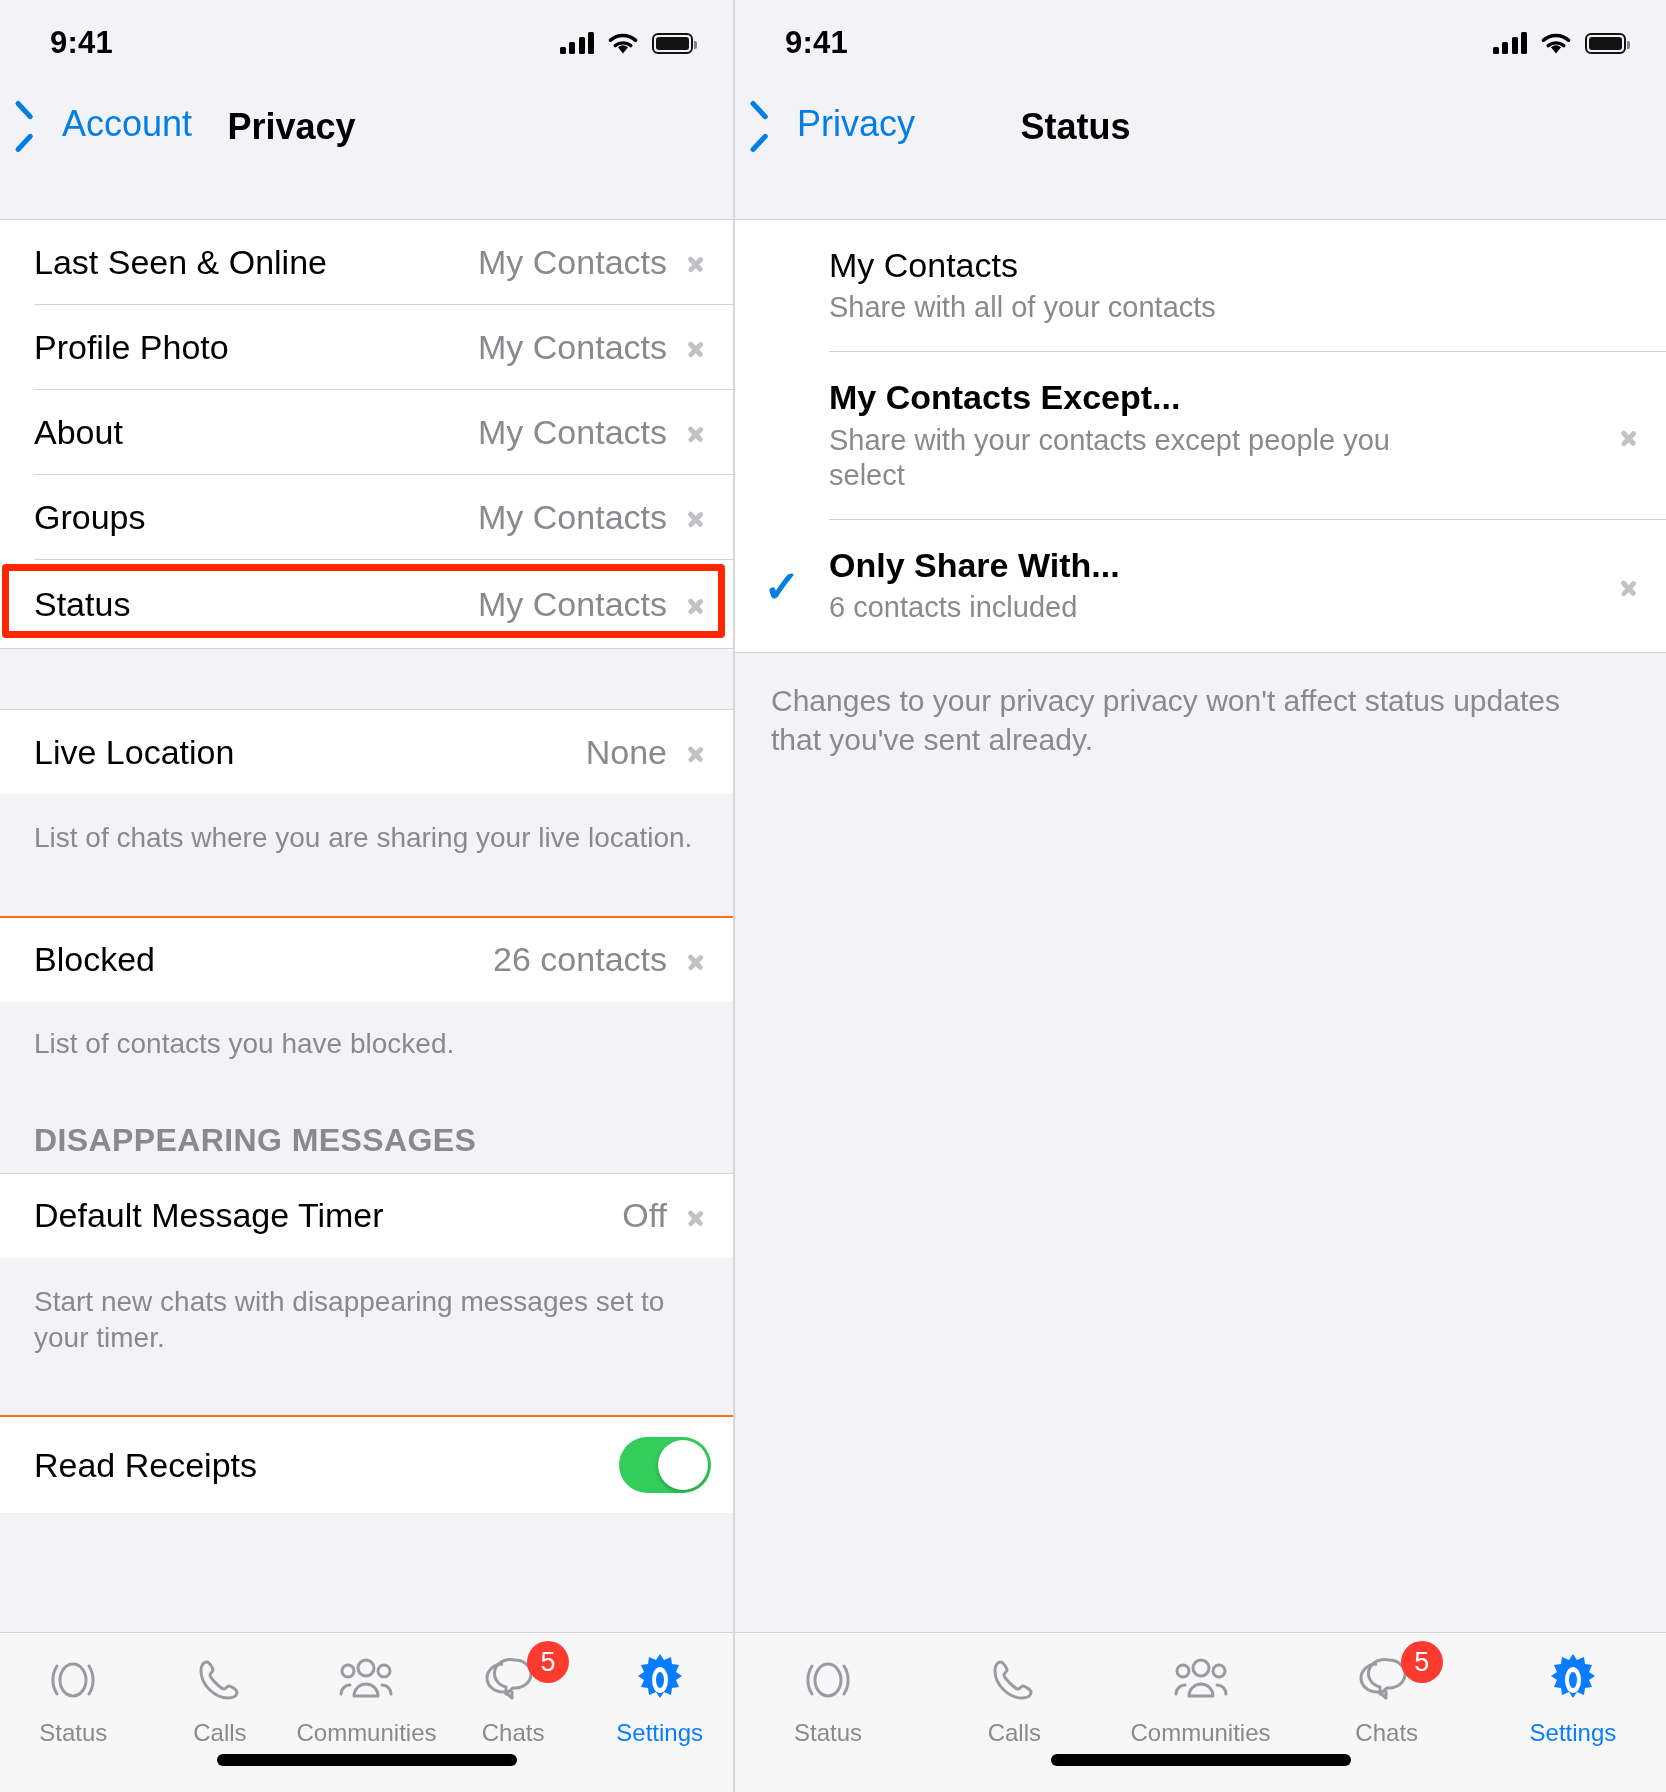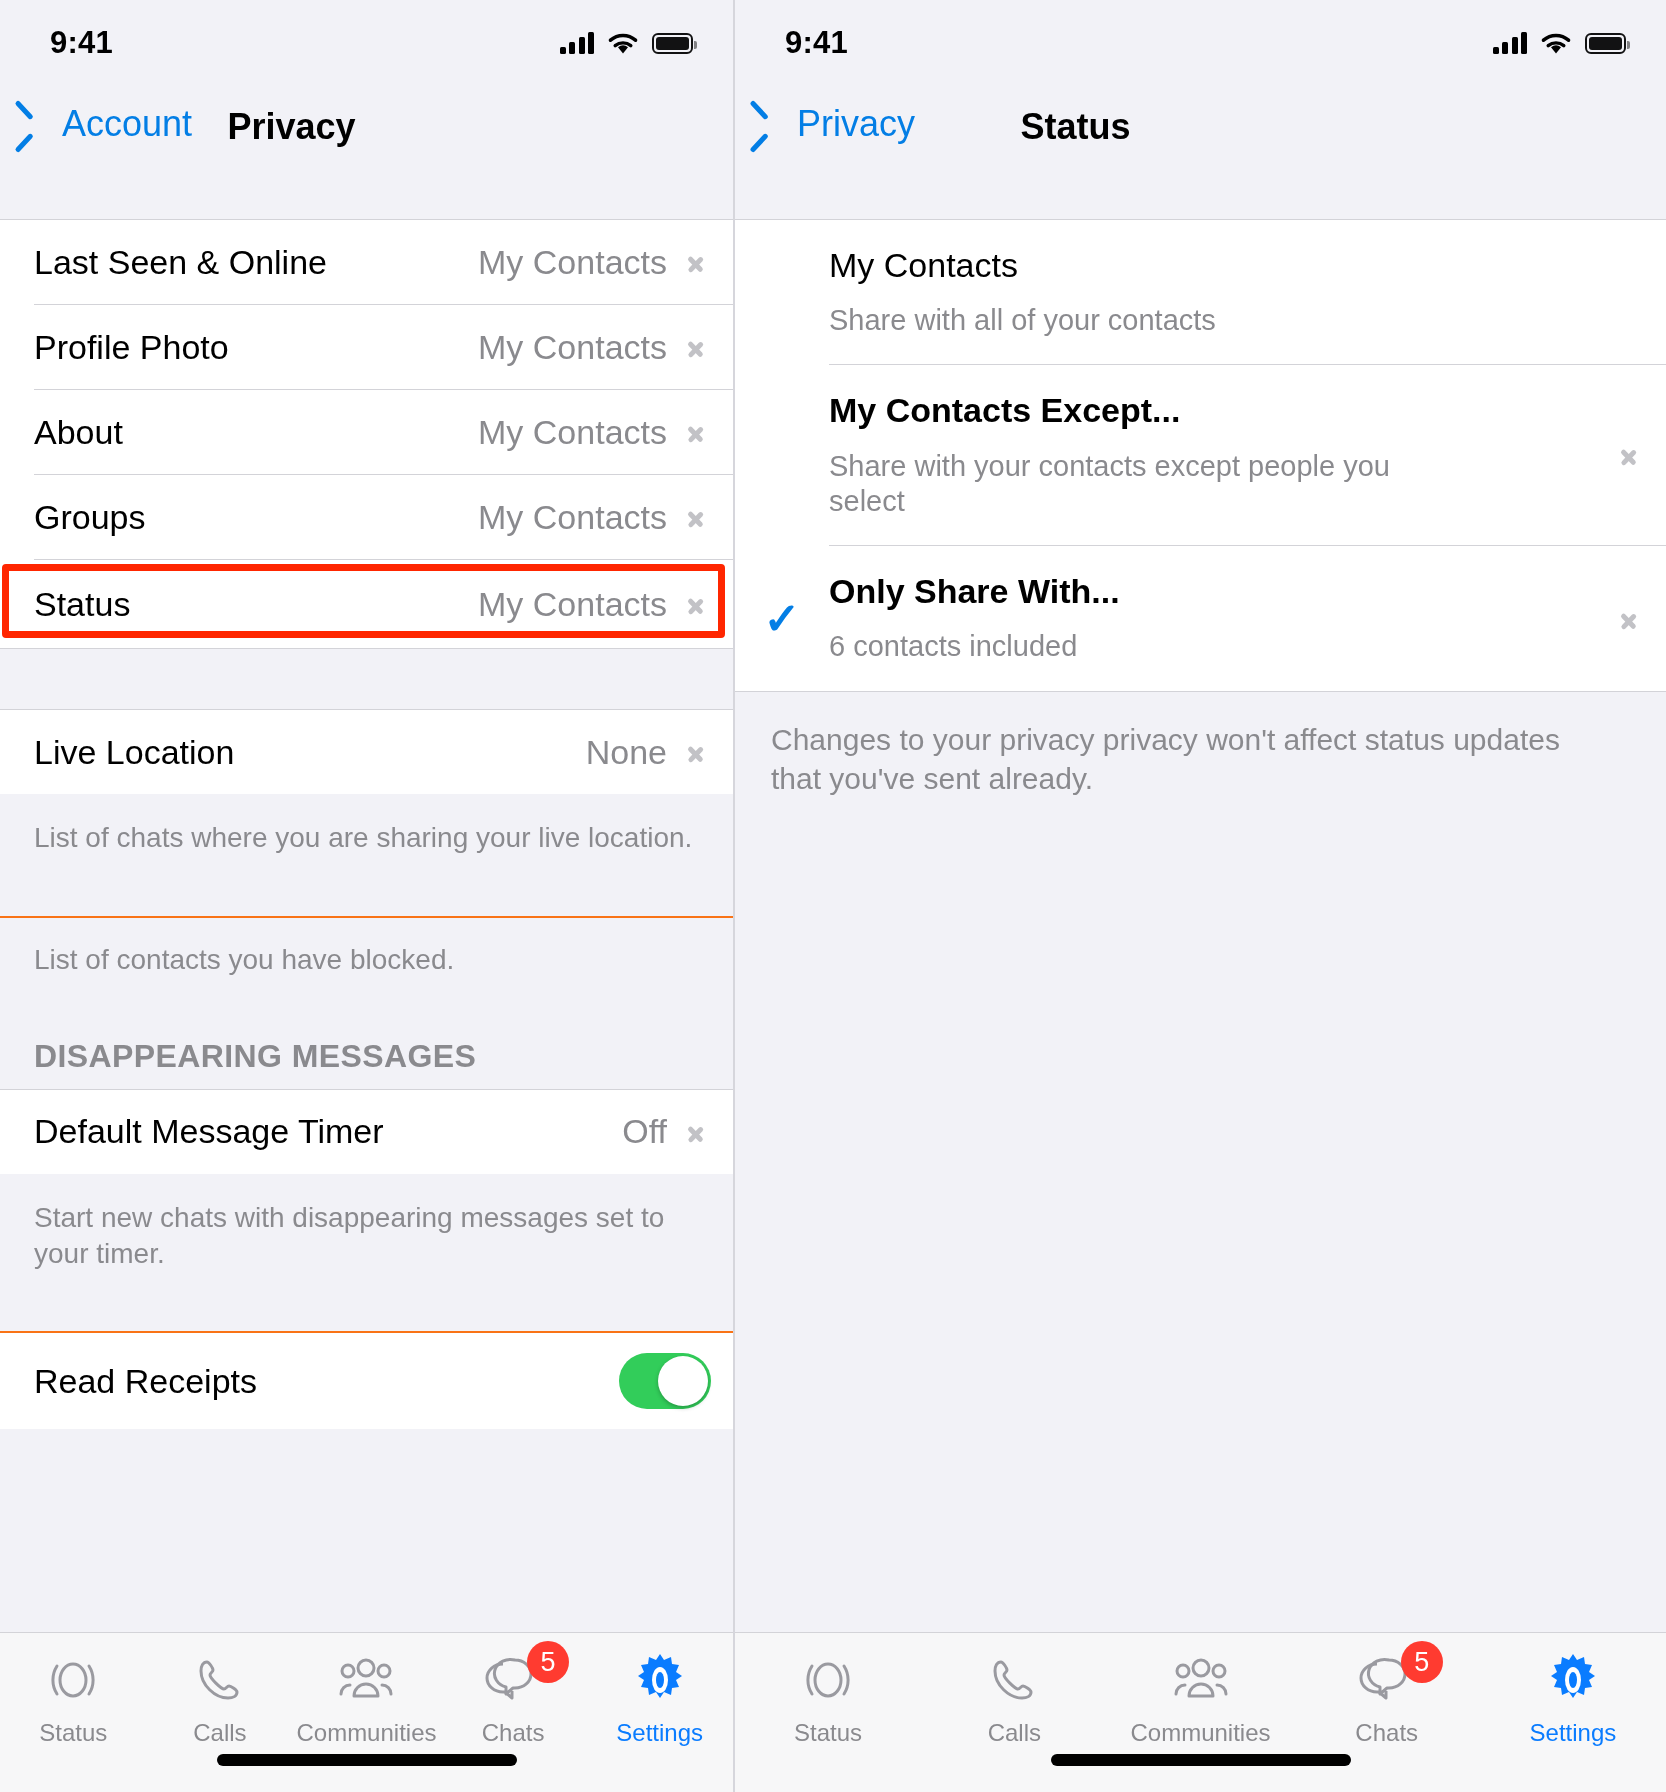--- a/index.html
+++ b/index.html
@@ -134,21 +134,21 @@
     position:relative;
   }
   .opt .check {
     width: 94px; flex:0 0 auto; display:flex; align-items:center; justify-content:center;
     font-size: 44px; color:#037ee5; font-weight:bold;
   }
   .opt .check.empty { color: transparent; }
   .opt .txt { flex:1 1 auto; }
   .opt .t1 { font-size:34px; color:#000; font-weight:bold; line-height:1.12; }
   .opt .t1.reg { font-weight:normal; }
-  .opt .t2 { font-size:29px; color:#8a8a8e; line-height:1.22; margin-top:19px; }
+  .opt .t2 { font-size:29px; color:#8a8a8e; line-height:1.22; margin-top:6px; }
   .opt .chev-r { width:30px; height:30px; margin-left:14px; position:relative; flex:0 0 auto; }
   .opt .chev-r::before, .opt .chev-r::after{
     content:""; position:absolute; left:8px; width:19px; height:4.5px;
     background:#c2c2c6; border-radius:3px;
   }
   .opt .chev-r::before { top:8px;  transform: rotate(46deg);  transform-origin:left center; }
   .opt .chev-r::after  { top:22px; transform: rotate(-46deg); transform-origin:left center; }
   .opt-sep { height:1px; background:#d3d3d8; margin-left:94px; }
 
   .footnote {
@@ -251,20 +251,27 @@
 
       <div class="group">
         <div class="row">
           <span class="title">Live Location</span>
           <span class="value">None</span>
           <span class="chev-r"></span>
         </div>
       </div>
       <div class="caption tall">List of chats where you are sharing your live location.</div>
 
+      <div class="group">
+        <div class="row">
+          <span class="title">Blocked</span>
+          <span class="value">26 contacts</span>
+          <span class="chev-r"></span>
+        </div>
+      </div>
 
       <div class="cap-and-hdr">
         <div class="c1">List of contacts you have blocked.</div>
         <div class="c2">DISAPPEARING MESSAGES</div>
       </div>
 
       <div class="group">
         <div class="row">
           <span class="title">Default Message Timer</span>
           <span class="value">Off</span>

